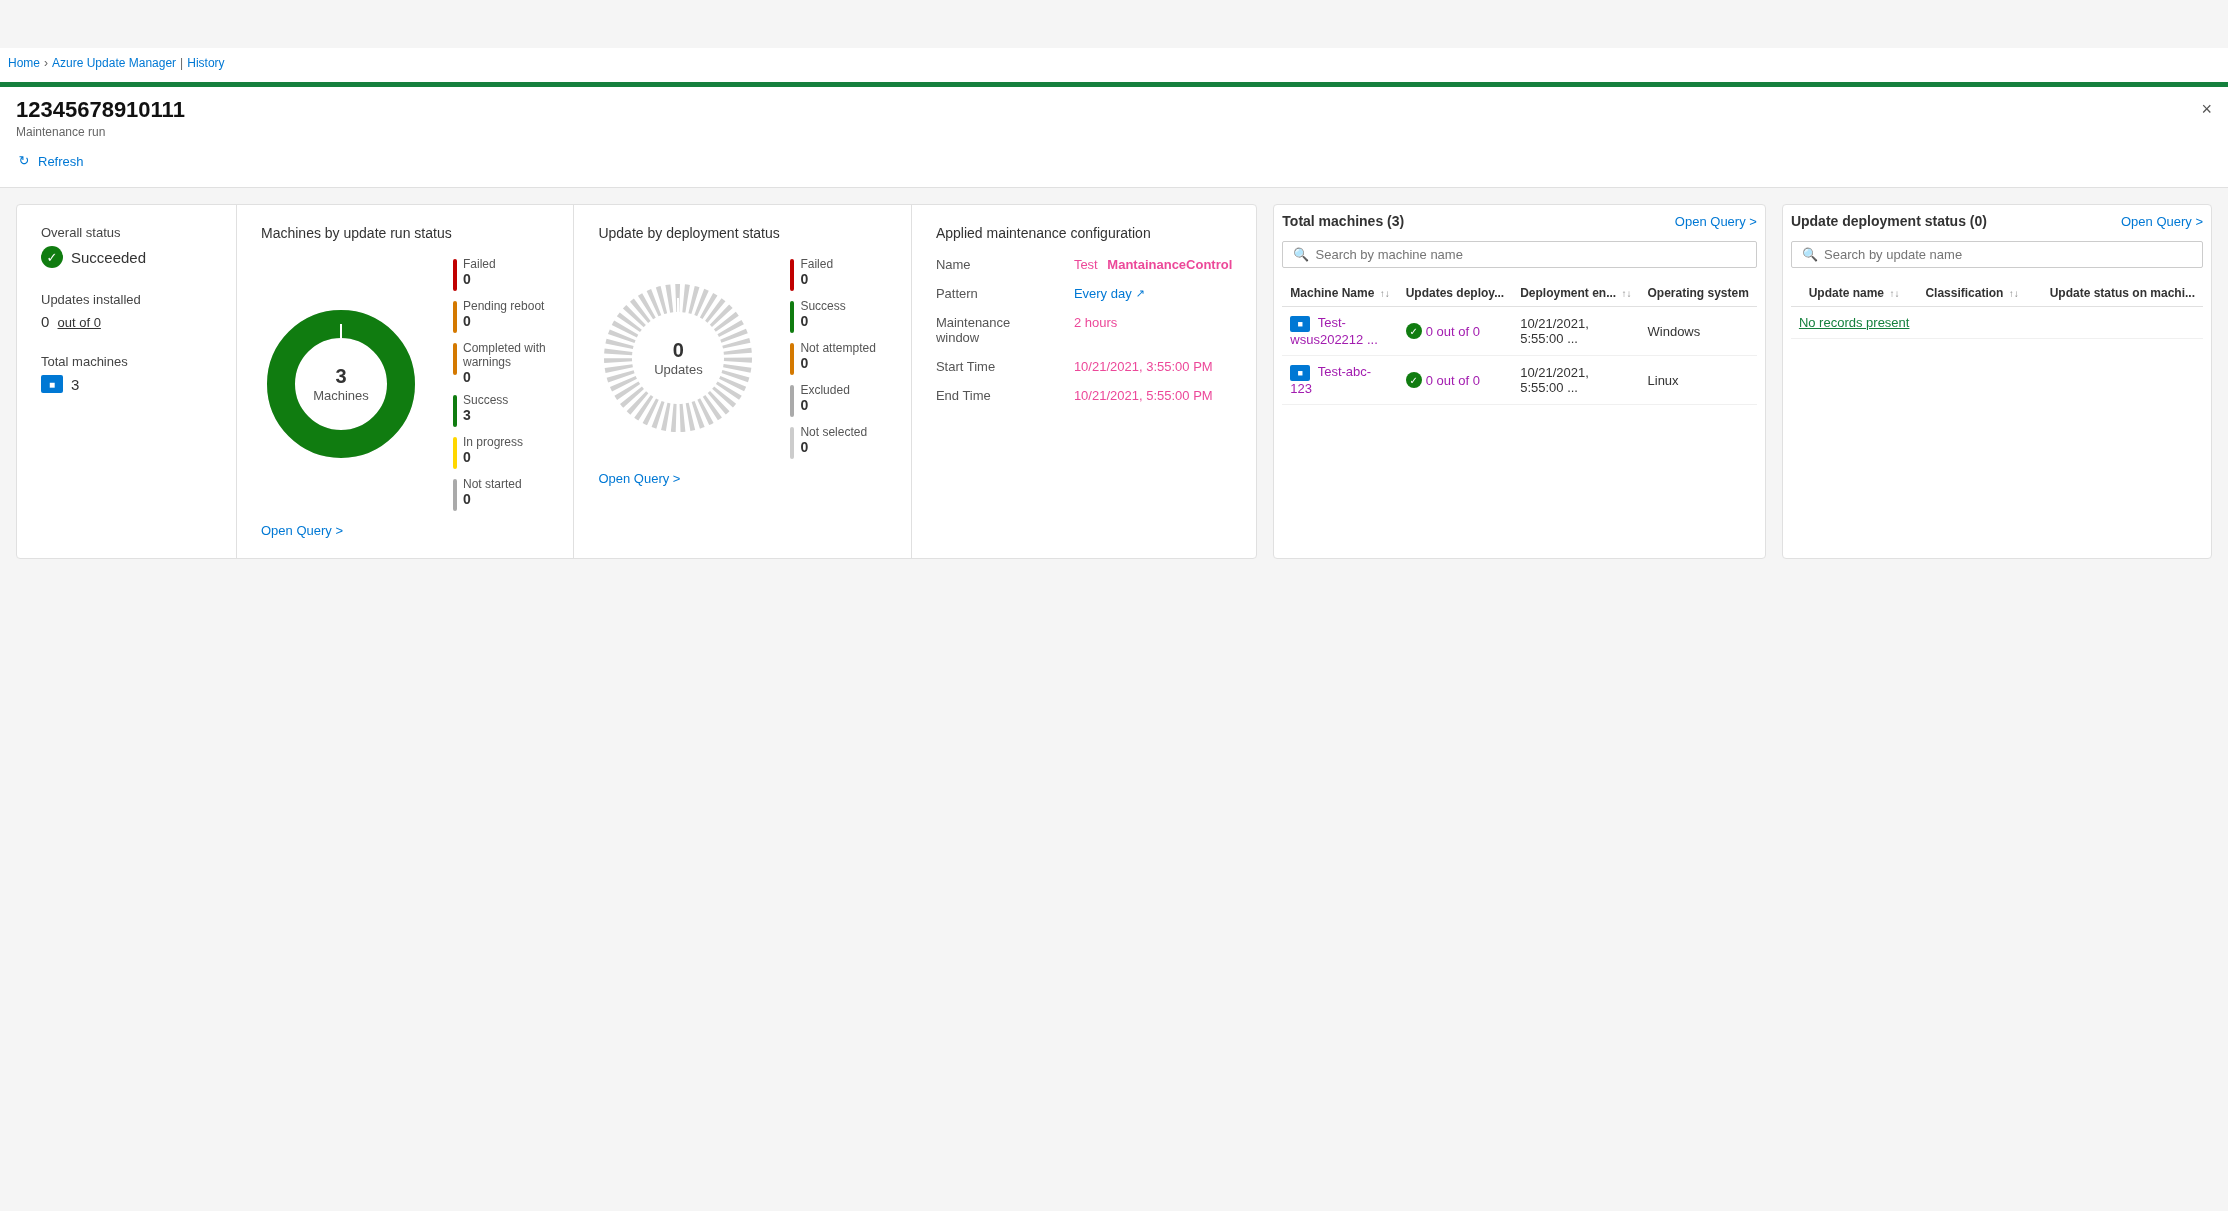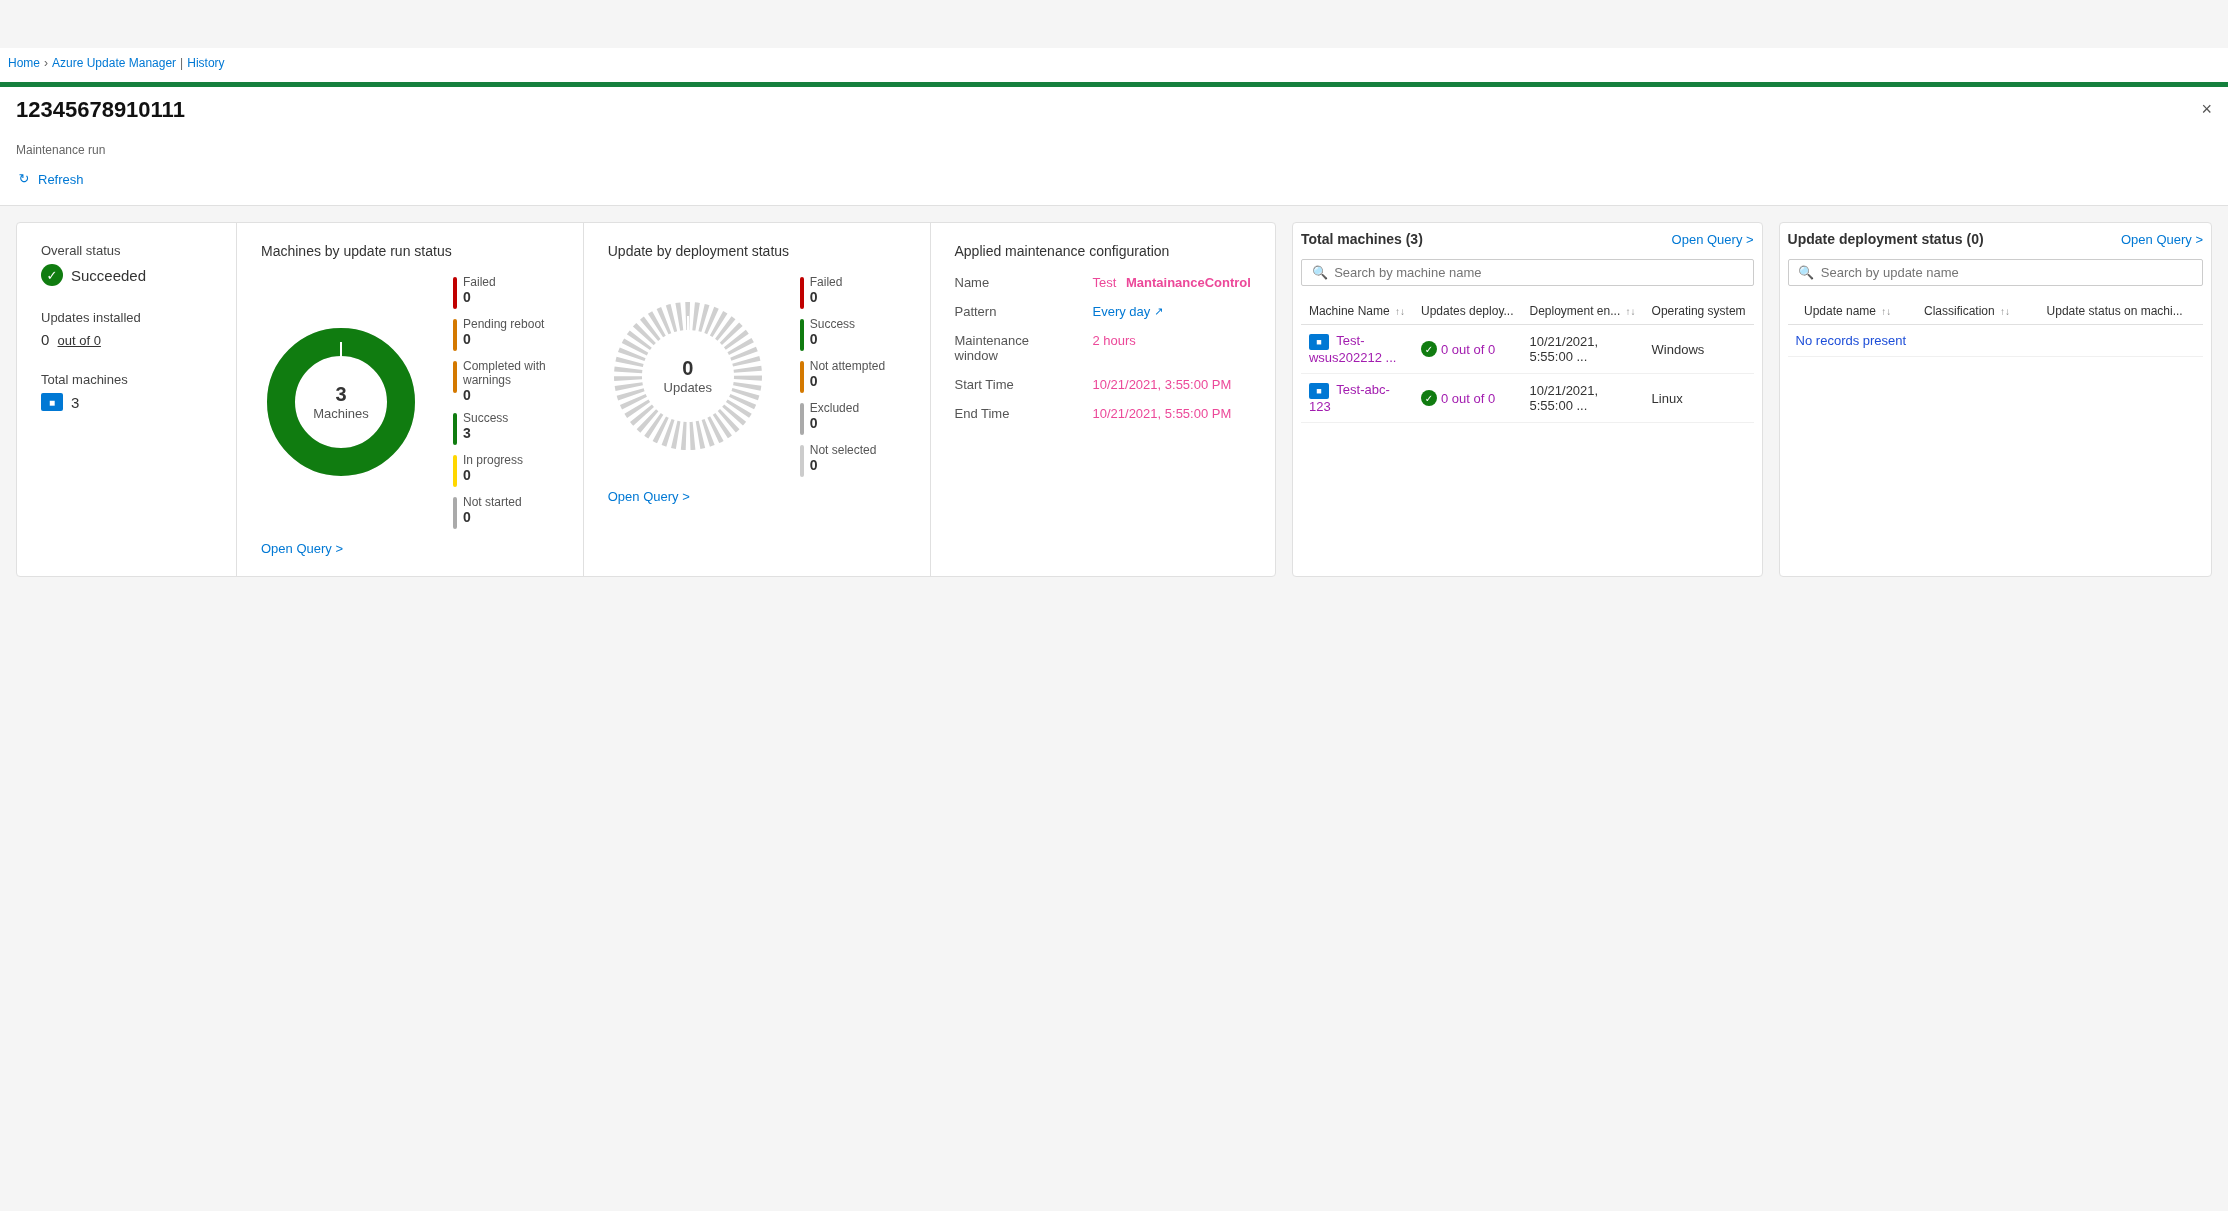--- a/index.html
+++ b/index.html
@@ -4,21 +4,21 @@
   <style>
     * { box-sizing: border-box; margin: 0; padding: 0; }
     body { font-family: 'Segoe UI', Arial, sans-serif; font-size: 13px; color: #333; background: #f5f5f5; }
 
     .top-bar { background: #fff; padding: 8px 8px; border-bottom: 5px solid #15803d; margin-top: 48px; }
     .breadcrumb { font-size: 12px; color: #0078d4; display: flex; align-items: center; gap: 4px; margin-bottom: 4px; }
     .breadcrumb span { color: #666; }
     .breadcrumb a { color: #0078d4; text-decoration: none; cursor: pointer; }
 
     .page-header { background: #fff; padding: 10px 16px 14px; border-bottom: 1px solid #e0e0e0; position: relative; }
-    .page-title { font-size: 22px; font-weight: 600; color: #111; margin-bottom: 20px; }
+    .page-title { font-size: 22px; font-weight: 600; color: #111; margin-bottom: 2px; }
     .page-subtitle { font-size: 12px; color: #666; margin-bottom: 10px; }
     .close-btn { position: absolute; top: 12px; right: 16px; background: none; border: none; font-size: 18px; cursor: pointer; color: #555; }
     .refresh-btn { display: flex; align-items: center; gap: 6px; background: none; border: none; color: #0078d4; cursor: pointer; font-size: 13px; padding: 4px 0; }
     .refresh-icon { display: inline-block; width: 16px; height: 16px; }
 
     .main-content { padding: 16px; display: flex; flex-direction: row; gap: 16px; }
 
     
     .summary-panel { background: #fff; border: 1px solid #e0e0e0; border-radius: 4px; display: flex; }
 
@@ -72,27 +72,27 @@
     .bottom-panel { background: #fff; border: 1px solid #e0e0e0; border-radius: 4px; flex: 1; padding: 8px; }
 
     .panel-header { display: flex; justify-content: space-between; align-items: center; margin-bottom: 12px; }
     .panel-title { font-size: 14px; font-weight: 600; color: #333; }
 
     .search-box { display: flex; align-items: center; border: 1px solid #ccc; border-radius: 2px; padding: 5px 10px; gap: 6px; margin-bottom: 12px; }
     .search-input { border: none; outline: none; font-size: 13px; color: #666; flex: 1; background: transparent; }
     .search-icon-span { color: #666; font-size: 13px; }
 
     .data-table { width: 100%; border-collapse: collapse; }
-    .data-table th { text-align: center; font-size: 12px; font-weight: 400; color: #333; padding: 6px 8px; border-bottom: 1px solid #e0e0e0; white-space: nowrap; margin-left: 31px; }
+    .data-table th { text-align: right; font-size: 12px; font-weight: 700; color: #333; padding: 6px 8px; border-bottom: 1px solid #e0e0e0; white-space: nowrap; margin-left: 31px; }
     .data-table td { padding: 8px 8px; font-size: 13px; border-bottom: 1px solid #f0f0f0; vertical-align: middle; }
     .sort-icon { font-size: 10px; color: #888; margin-left: 2px; }
     .machine-link { color: #a21caf; text-decoration: none; cursor: pointer; }
     .success-badge { display: flex; align-items: center; gap: 4px; color: #107c10; }
     .success-dot { width: 16px; height: 16px; background: #107c10; border-radius: 50%; display: flex; align-items: center; justify-content: center; color: white; font-size: 10px; flex-shrink: 0; }
-    .no-records { color: #1d4ed8; font-size: 13px; padding: 8px; }
+    .no-records { color: #15803d; font-size: 13px; padding: 8px; text-decoration: underline; }
 
     .machine-row-icon { width: 20px; height: 16px; background: #0078d4; border-radius: 2px; display: inline-flex; align-items: center; justify-content: center; color: white; font-size: 9px; margin-right: 4px; }
 
     
     .page-wrapper { overflow-y: auto; height: 100vh; background: #f5f5f5; }
   </style>
 </head>
 <body>
 
 <div class="page-wrapper">

